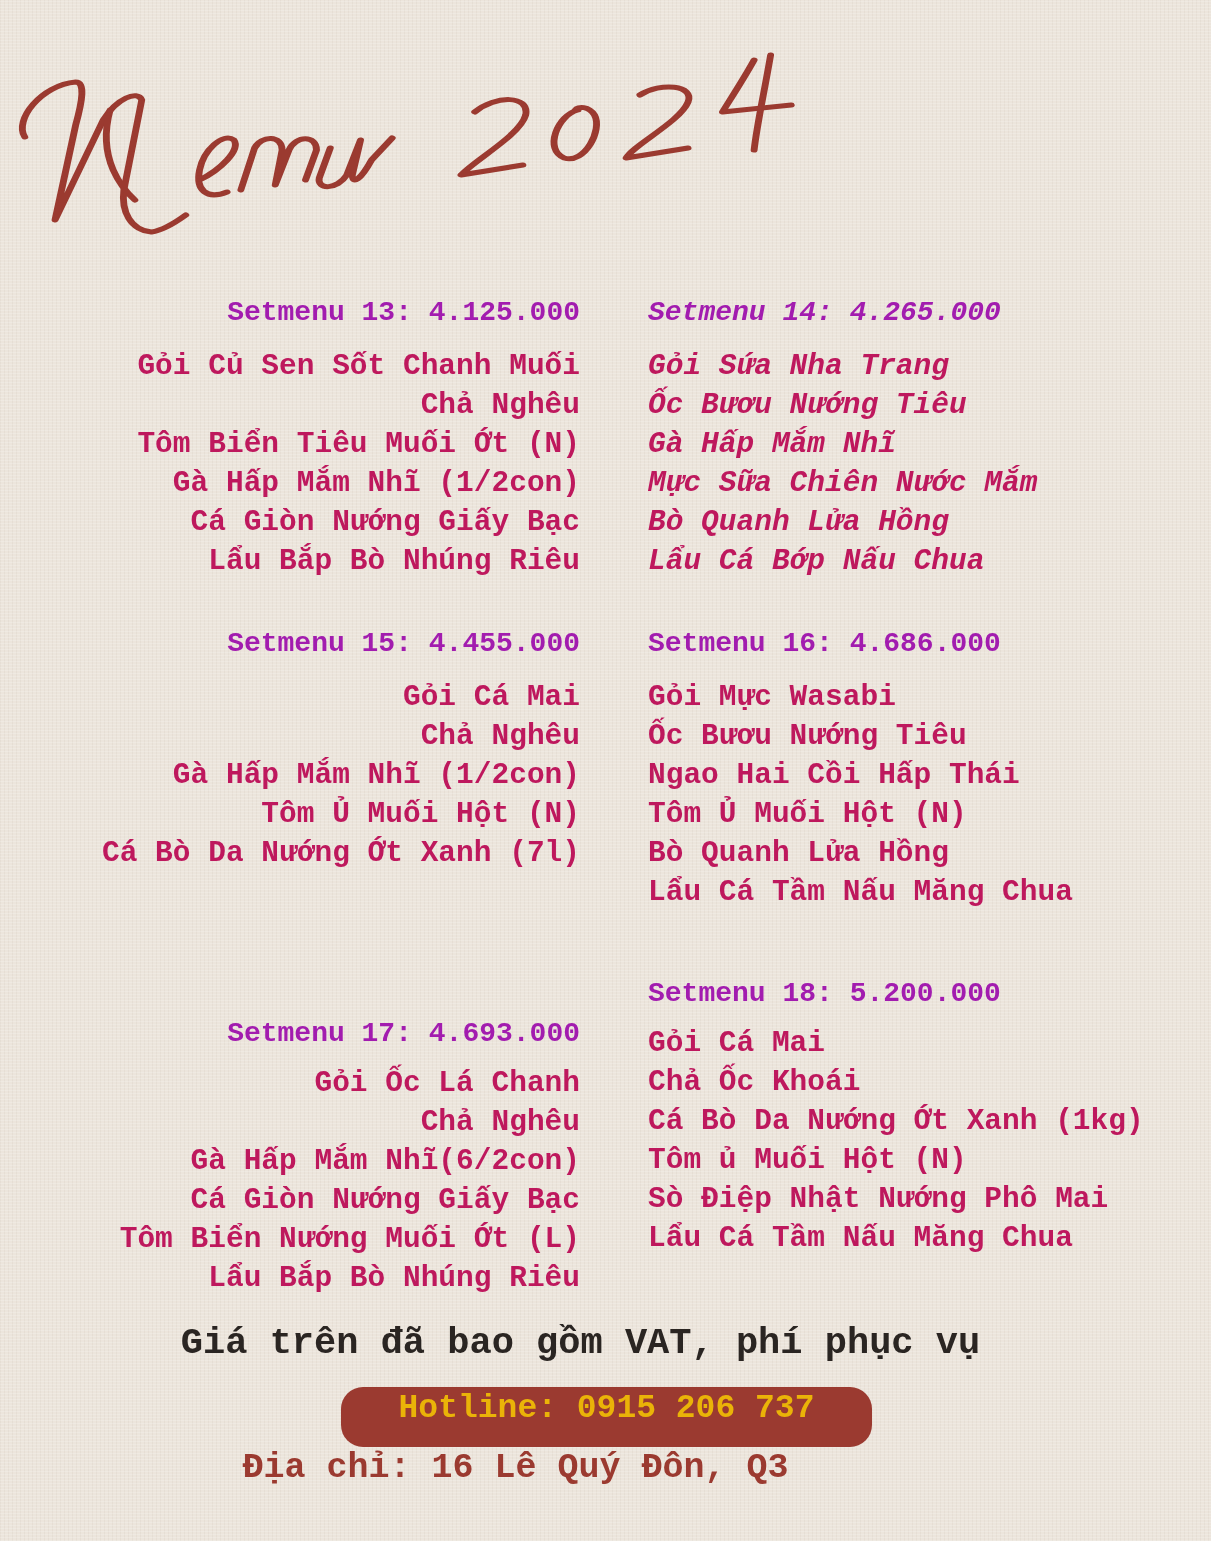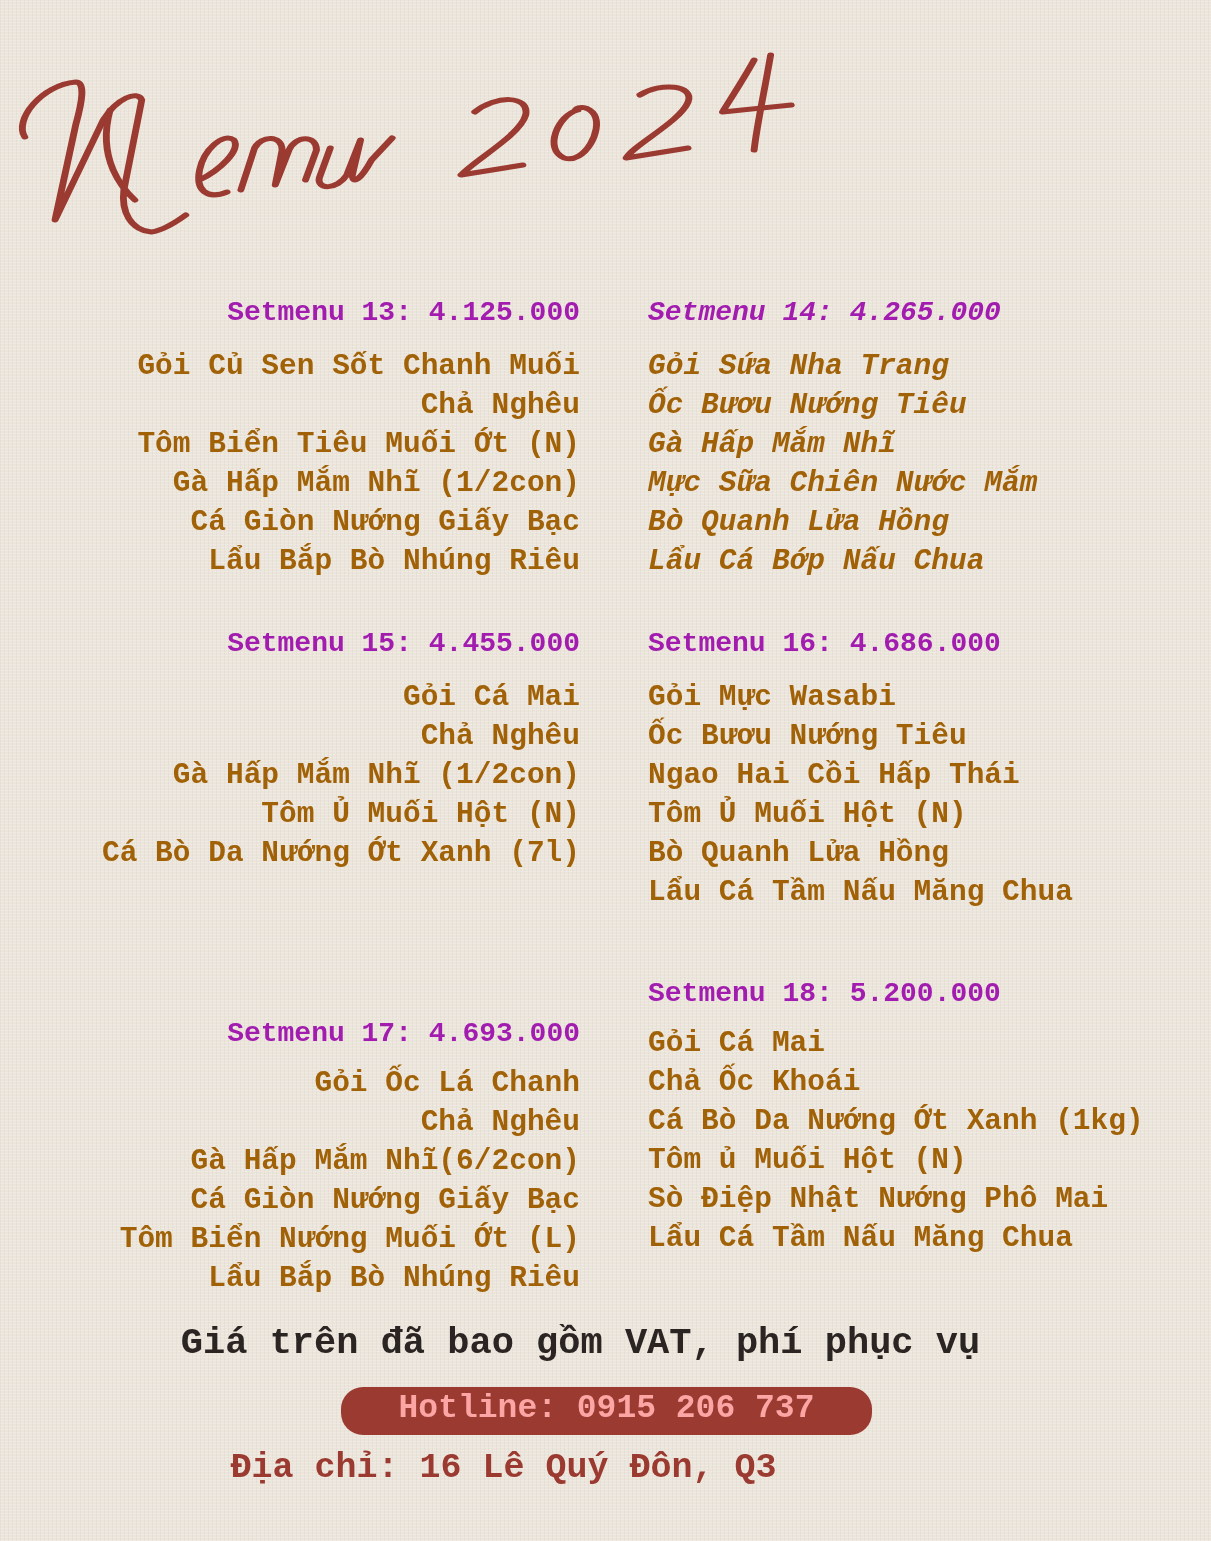--- a/index.html
+++ b/index.html
@@ -27,34 +27,34 @@
   }
   .set.left { left: 20px; text-align: right; }
   .set.right { left: 648px; text-align: left; width: 560px; }
   .set-header {
     color: #a21caf; font-weight: bold; font-size: 28px; line-height: 34px;
     margin-bottom: 17px; white-space: nowrap;
   }
   .set.left .set-header { padding-right: 0; }
   .dish {
     font-weight: bold; font-size: 29.5px; line-height: 39px; white-space: nowrap;
-    color: #a16207;
+    color: #be185d;
   }
   .footer-note {
     position: absolute; left: 0; width: 1161px; top: 1322px; text-align: center;
     font-weight: bold; font-size: 37px; color: #2a2522; white-space: nowrap;
   }
   .hotline {
-    position: absolute; left: 341px; top: 1387px; width: 531px; height: 48px;
-    background: #9b3a30; border-radius: 22px; color: #fca5a5;
+    position: absolute; left: 341px; top: 1387px; width: 531px; height: 60px;
+    background: #9b3a30; border-radius: 22px; color: #eab308;
     font-weight: bold; font-size: 33px; line-height: 44px; text-align: center;
     white-space: nowrap;
   }
   .address {
-    position: absolute; left: 4px; width: 999px; top: 1448px; text-align: center;
+    position: absolute; left: 16px; width: 999px; top: 1448px; text-align: center;
     font-weight: bold; font-size: 35px; color: #9b3a30; white-space: nowrap;
   }
 </style>
 </head>
 <body>
 
 <div class="title">
   <svg viewBox="0 0 880 220" preserveAspectRatio="none">
     <g fill="none" stroke="#9b3a30" stroke-width="5" stroke-linecap="round" stroke-linejoin="round">
 

